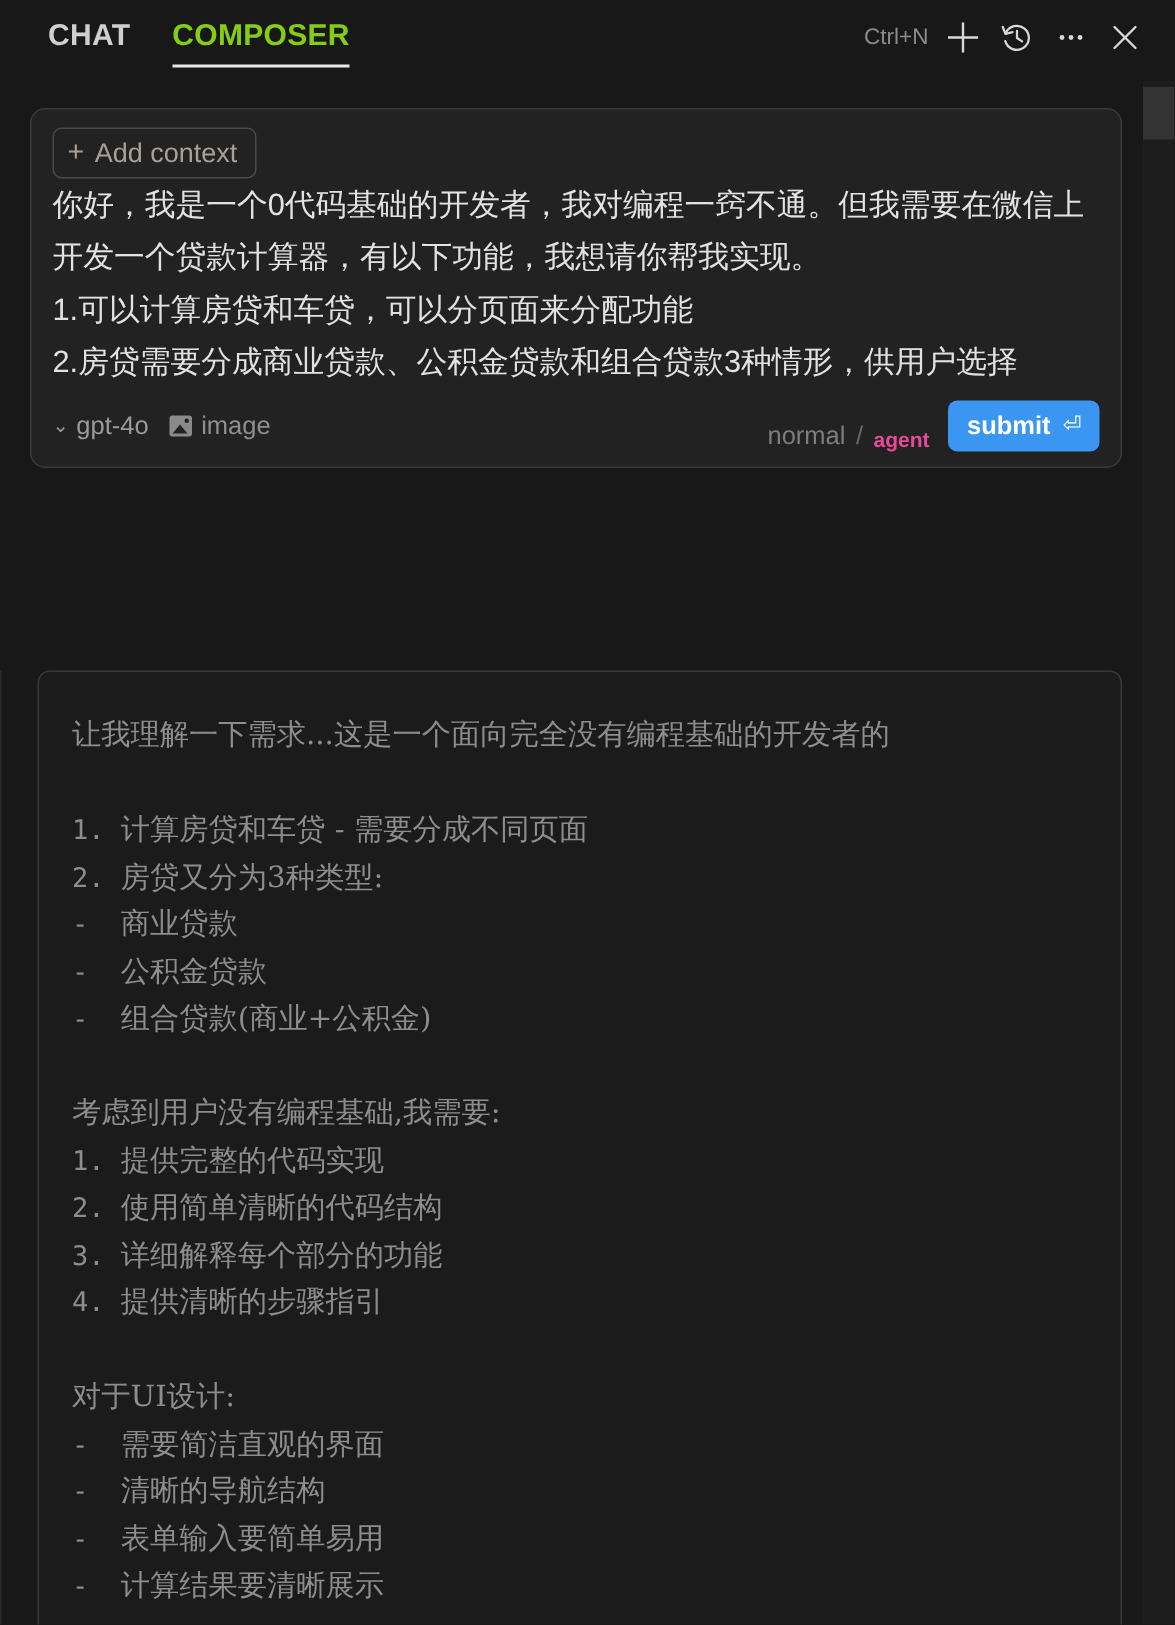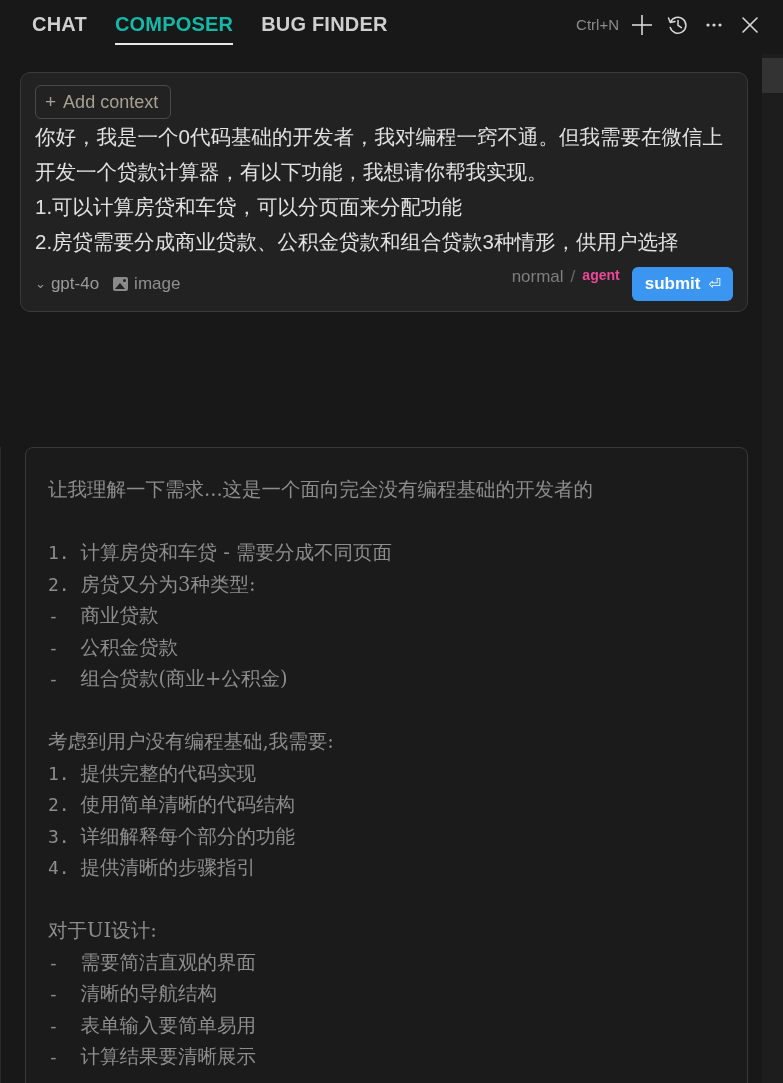--- a/index.html
+++ b/index.html
@@ -24,21 +24,21 @@
   .tab {
     position: relative;
     padding: 11px 14px 0 14px;
     font-size: 20px;
     font-weight: bold;
     letter-spacing: 0.2px;
     color: #cfcfcf;
     cursor: pointer;
     line-height: 26px;
   }
-  .tab.active { color: #14b8a6; }
+  .tab.active { color: #84cc16; }
   .tab.active .underline {
     position: absolute;
     left: 14px; right: 14px;
     bottom: -8px;
     height: 2px;
     background: #e8e8e8;
   }
   .tabbar-right {
     margin-left: auto;
     display: flex;
@@ -139,21 +139,21 @@
     content: "";
     position: absolute;
     right: 2.5px; top: 2px;
     width: 3px; height: 3px;
     border-radius: 50%;
     background: #222222;
   }
   .foot-right {
     margin-left: auto;
     display: flex;
-    align-items: flex-start;
+    align-items: flex-end;
     gap: 0;
   }
   .mode-normal { color: #7e7e7e; font-size: 17px; cursor: pointer; }
   .mode-sep { color: #6a6a6a; font-size: 17px; margin: 0 7px; }
   .mode-agent { color: #ec4899; font-size: 14px; font-weight: bold; cursor: pointer; }
   .submit {
     margin-left: 12px;
     background: #3b96f1;
     color: #ffffff;
     border: none;
@@ -222,23 +222,20 @@
 
 <div class="tabbar">
   <div class="tabs">
     <div class="tab">
       <span>CHAT</span>
     </div>
     <div class="tab active">
       <span>COMPOSER</span>
       <span class="underline"></span>
     </div>
-    <div class="tab">
-      <span>BUG FINDER</span>
-    </div>
   </div>
 
   <div class="tabbar-right">
     <span class="shortcut">Ctrl+N</span>
 
     <div class="iconbtn">
       <span>
         <svg width="26" height="26" viewBox="0 0 26 26">
           <line x1="13" y1="3" x2="13" y2="23" stroke="#d8d8d8" stroke-width="1.6"></line>
           <line x1="3" y1="13" x2="23" y2="13" stroke="#d8d8d8" stroke-width="1.6"></line>

